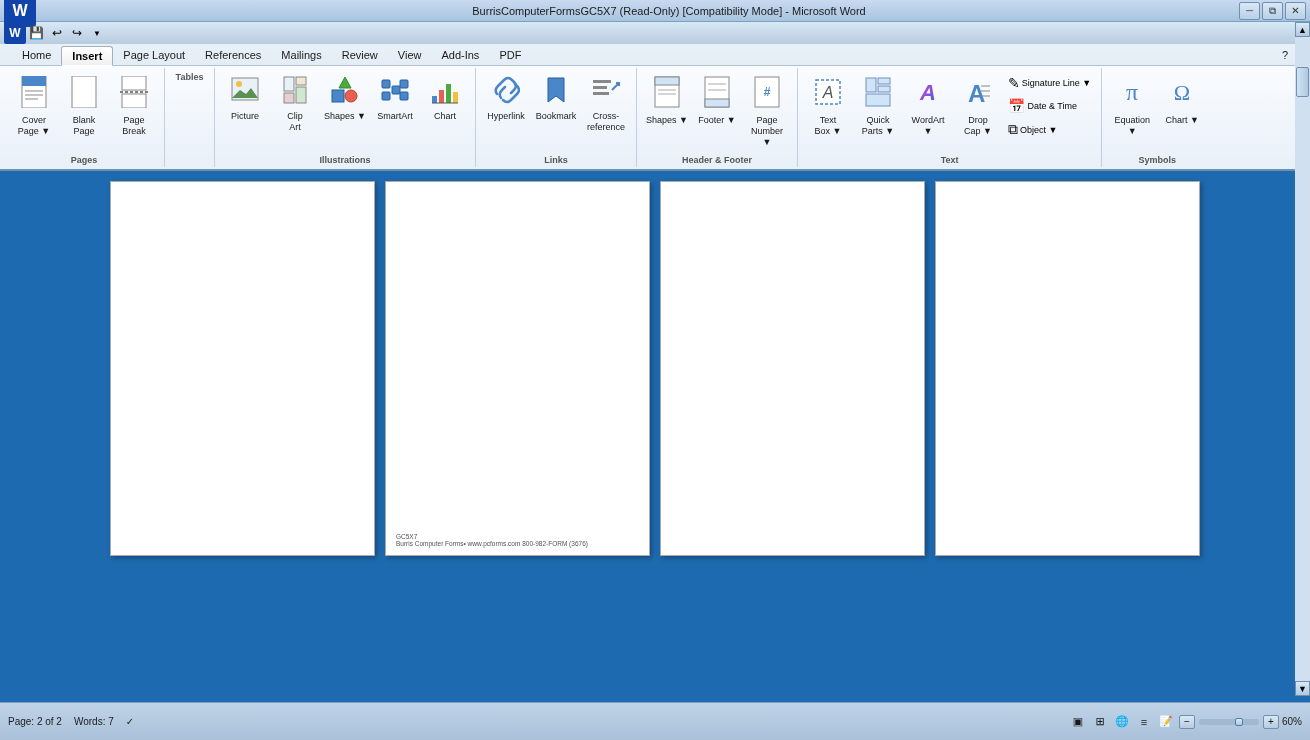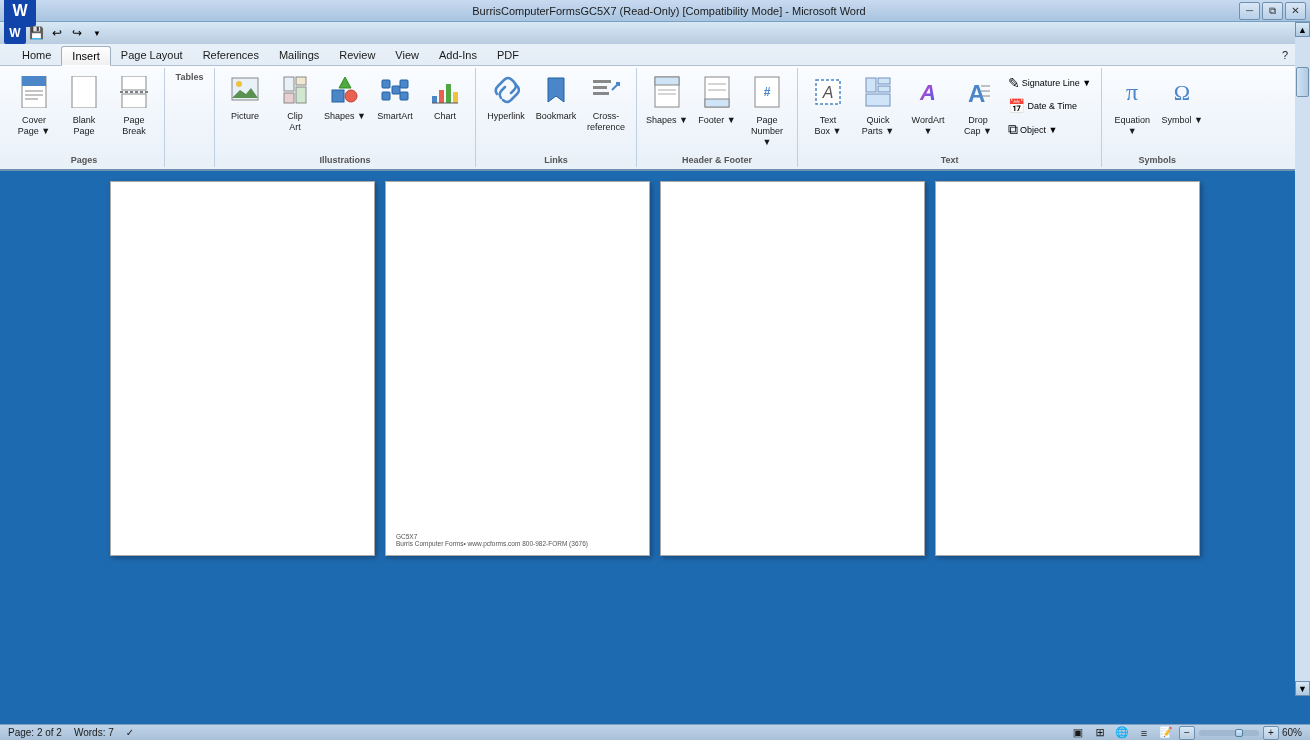--- a/index.html
+++ b/index.html
@@ -21,21 +21,21 @@
     .tb-btn { width: 21px; height: 18px; display: flex; align-items: center; justify-content: center; background: linear-gradient(to bottom, #dae8f5, #b8d0e8); border: 1px solid #7090b0; border-radius: 2px; cursor: pointer; font-size: 10px; color: #333; }
 
     
     .quick-access { height: 22px; background: linear-gradient(to bottom, #d8e8f5, #b8cce0); display: flex; align-items: center; padding: 0 4px; gap: 2px; }
     .qa-btn { width: 18px; height: 18px; display: flex; align-items: center; justify-content: center; font-size: 12px; cursor: pointer; border-radius: 2px; }
 
     
     .ribbon { background: linear-gradient(to bottom, #e8f0f8, #d0dce8); border-bottom: 2px solid #7090b0; }
     .ribbon-tabs { display: flex; padding: 0 12px; padding-top: 2px; }
     .ribbon-tab { padding: 3px 10px; font-size: 11px; cursor: pointer; border-radius: 3px 3px 0 0; color: #1a1a1a; }
-    .ribbon-tab.active { background: linear-gradient(to bottom, #ffffff, #f0f0f0); border: 1px solid #a0b0c0; border-bottom: 1px solid #fff; margin-bottom: -1px; z-index: 1; color: #000; font-weight: normal; }
+    .ribbon-tab.active { background: linear-gradient(to bottom, #ffffff, #f0f0f0); border: 1px solid #a0b0c0; border-bottom: 1px solid #fff; margin-bottom: -1px; z-index: 1; color: #000; font-weight: bold; }
 
     .ribbon-content { background: linear-gradient(to bottom, #fafcff, #e8f0f8); border-top: 1px solid #b0c0d0; display: flex; align-items: stretch; padding: 2px 4px; min-height: 90px; }
     .ribbon-group { display: flex; flex-direction: column; align-items: center; padding: 2px 6px; border-right: 1px solid #c0d0e0; min-width: 50px; }
     .ribbon-group:last-child { border-right: none; }
     .ribbon-group-items { display: flex; align-items: flex-start; gap: 2px; flex: 1; padding: 2px 0; }
     .ribbon-group-label { font-size: 9px; color: #555; margin-top: 2px; text-align: center; font-weight: bold; }
 
     .ribbon-btn-large { display: flex; flex-direction: column; align-items: center; justify-content: flex-start; width: 48px; min-height: 68px; cursor: pointer; border-radius: 3px; padding: 3px 2px; font-size: 9px; text-align: center; color: #1a1a1a; border: 1px solid transparent; }
     .ribbon-btn-large .icon { font-size: 28px; line-height: 1; margin-bottom: 2px; }
     .ribbon-btn-large .label { font-size: 9px; line-height: 1.2; }
@@ -46,21 +46,21 @@
     .ribbon-btn-stack { display: flex; flex-direction: column; gap: 1px; }
 
     
     .document-area { background: #1e6ab0; display: flex; align-items: flex-start; justify-content: center; padding: 10px; gap: 10px; overflow: hidden; height: calc(740px - 22px - 22px - 95px - 22px); }
 
     
     .doc-page { background: #fff; border: 1px solid #aaa; box-shadow: 2px 2px 5px rgba(0,0,0,0.3); width: 265px; height: 375px; flex-shrink: 0; position: relative; font-size: 7px; color: #333; }
     .page-footer { position: absolute; bottom: 8px; left: 10px; font-size: 6.5px; color: #555; }
 
     
-    .status-bar { height: 16px; background: linear-gradient(to bottom, #c0d4e8, #a8c0d8); border-top: 1px solid #80a0c0; display: flex; align-items: center; justify-content: space-between; padding: 0 8px; font-size: 10px; color: #1a1a1a; position: absolute; bottom: 0; left: 0; right: 0; }
+    .status-bar { height: 38px; background: linear-gradient(to bottom, #c0d4e8, #a8c0d8); border-top: 1px solid #80a0c0; display: flex; align-items: center; justify-content: space-between; padding: 0 8px; font-size: 10px; color: #1a1a1a; position: absolute; bottom: 0; left: 0; right: 0; }
     .status-left { display: flex; gap: 12px; }
     .status-right { display: flex; align-items: center; gap: 4px; }
     .zoom-controls { display: flex; align-items: center; gap: 2px; }
     .zoom-btn { width: 16px; height: 14px; display: flex; align-items: center; justify-content: center; background: linear-gradient(to bottom, #d8e8f5, #b8cce0); border: 1px solid #7090b0; border-radius: 2px; font-size: 10px; cursor: pointer; }
     .zoom-slider { width: 60px; height: 6px; background: #a0b8d0; border-radius: 3px; margin: 0 2px; position: relative; }
     .zoom-slider-thumb { width: 8px; height: 8px; background: linear-gradient(to bottom, #daeafa, #a8c8e8); border: 1px solid #5080a0; border-radius: 2px; position: absolute; top: -1px; left: 60%; }
     .view-btn { width: 18px; height: 16px; display: flex; align-items: center; justify-content: center; font-size: 11px; cursor: pointer; }
 
     
     .scrollbar-v { position: absolute; right: 0; top: 22px; width: 15px; height: calc(740px - 22px - 22px - 22px); background: #b0c8e0; display: flex; flex-direction: column; }
@@ -357,21 +357,21 @@
               </svg>
           </div>
           <div class="label">Equation ▼</div>
         </div>
         <div class="ribbon-btn-large">
           <div class="icon">
             <svg width="28" height="32" viewBox="0 0 28 32">
                 <text x="14" y="24" text-anchor="middle" font-size="22" fill="#4a86c8" font-family="serif">Ω</text>
               </svg>
           </div>
-          <div class="label">Symbol ▼</div>
+          <div class="label">Chart ▼</div>
         </div>
       </div>
       <div class="ribbon-group-label">Symbols</div>
     </div>
 
   </div>
 </div>
 
 <div class="document-area">
 

